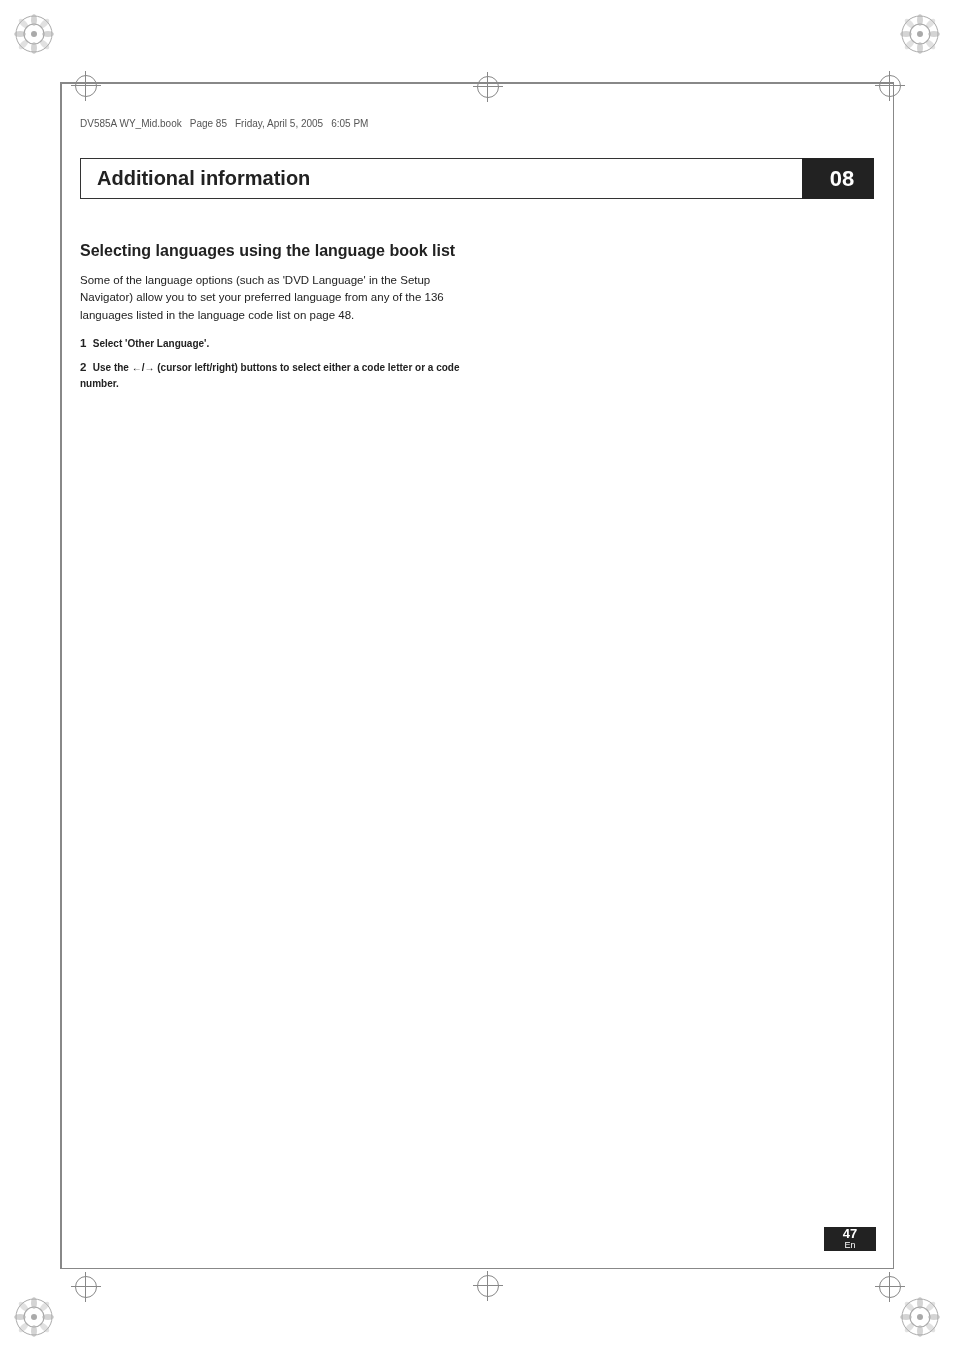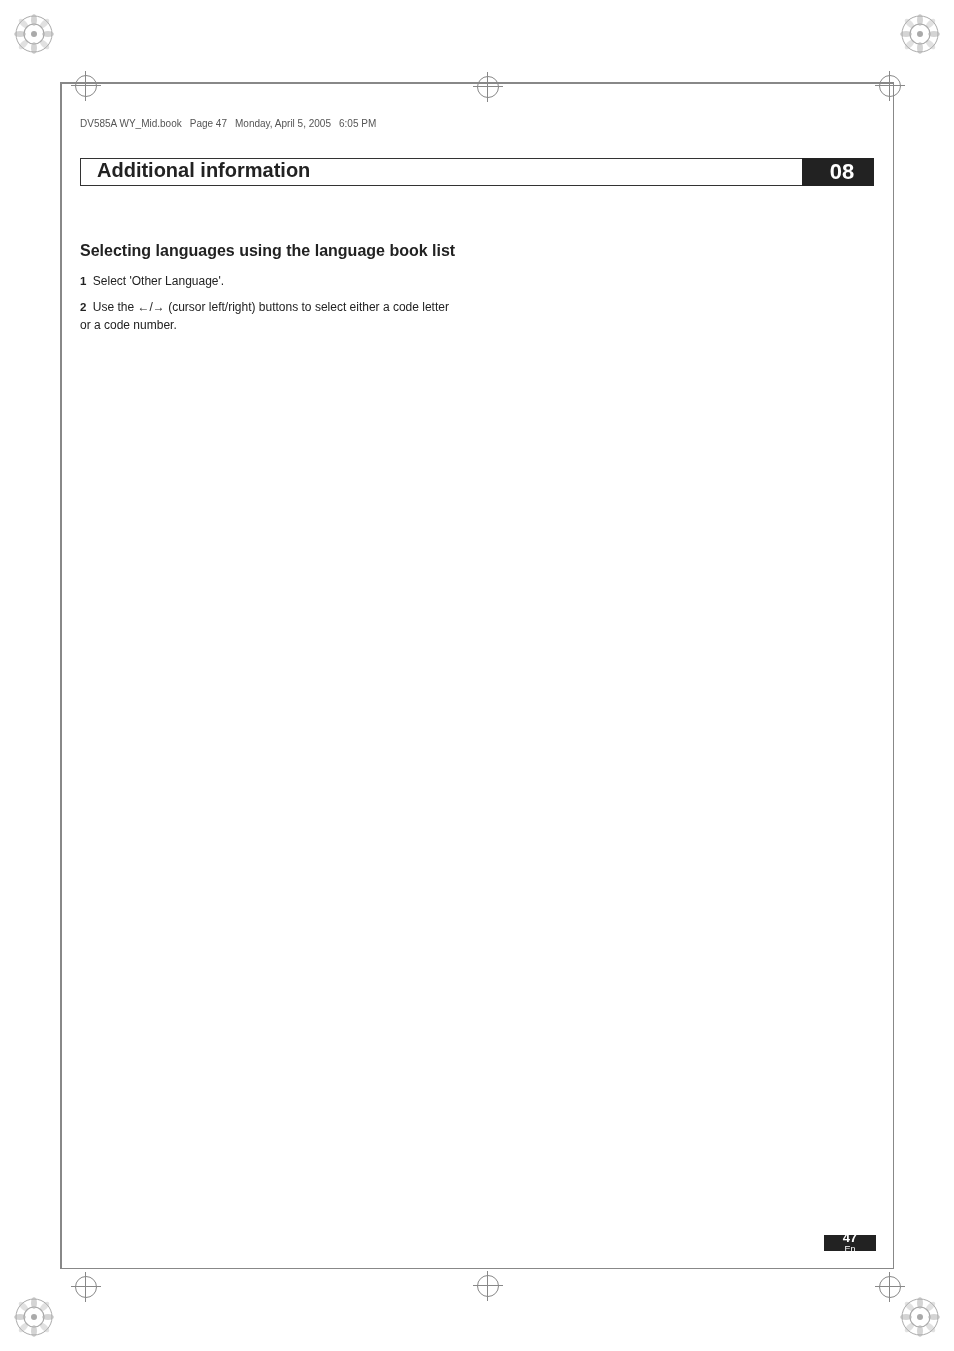--- a/index.html
+++ b/index.html
@@ -74,21 +74,21 @@
       position: absolute;
       top: 158px;
       left: 80px;
       right: 80px;
       display: flex;
       align-items: stretch;
     }
     .chapter-title-box {
       flex: 1;
       border: 1.5px solid #333;
-      padding: 0 16px;
+      padding: 8px 16px;
       font-size: 20px;
       font-weight: bold;
       border-right: none;
     }
     .chapter-number-box {
       width: 72px;
       background: #222;
       color: #fff;
       display: flex;
       align-items: center;
@@ -122,42 +122,42 @@
     }
 
     .step {
       margin-bottom: 8px;
     }
     .step-num {
       font-size: 11.5px;
       font-weight: bold;
     }
     .step-text {
-      font-size: 12px;
-      font-weight: normal;
+      font-size: 10px;
+      font-weight: bold;
       line-height: 1.5;
     }
     .step-sub {
       font-size: 11.5px;
       font-weight: normal;
       line-height: 1.5;
     }
     .step-sub em {
       font-style: italic;
     }
 
     
     .page-number-badge {
       position: absolute;
       bottom: 100px;
       right: 78px;
       background: #222;
       color: #fff;
       width: 52px;
-      height: 16px;
+      height: 24px;
       display: flex;
       flex-direction: column;
       align-items: center;
       justify-content: center;
       font-size: 13px;
       font-weight: bold;
       line-height: 1.1;
     }
     .page-number-badge .en-label {
       font-size: 9px;
@@ -322,38 +322,39 @@
   <div style="position:absolute;bottom:76px;left:50%;transform:translateX(-50%);">
     <div class="reg-cross">
       <div class="circle"></div>
       <div class="vline"></div>
       <div class="hline"></div>
     </div>
   </div>
 
   <div class="metadata-bar">
     <span>DV585A WY_Mid.book</span>
-    <span>Page 47</span>
-    <span>Monday, April 5, 2005</span>
+    <span>Page 85</span>
+    <span>Friday, April 5, 2005</span>
     <span>6:05 PM</span>
   </div>
 
   <div class="chapter-header">
     <div class="chapter-title-box">
       <span>Additional information</span>
     </div>
     <div class="chapter-number-box">
       <span>08</span>
     </div>
   </div>
 
   <div class="content-area">
 
     <div class="section-title">Selecting languages using the language book list</div>
 
+    <div class="body-text">Some of the language options (such as 'DVD Language' in the Setup Navigator) allow you to set your preferred language from any of the 136 languages listed in the language code list on page 48.</div>
 
     <div class="step">
       <span class="step-num">1&nbsp;&nbsp;</span><span class="step-text">Select 'Other Language'.</span>
     </div>
 
     <div class="step">
       <span class="step-num">2&nbsp;&nbsp;</span><span class="step-text">Use the ←/→ (cursor left/right) buttons to select either a code letter or a code number.</span>
     </div>
 
 

